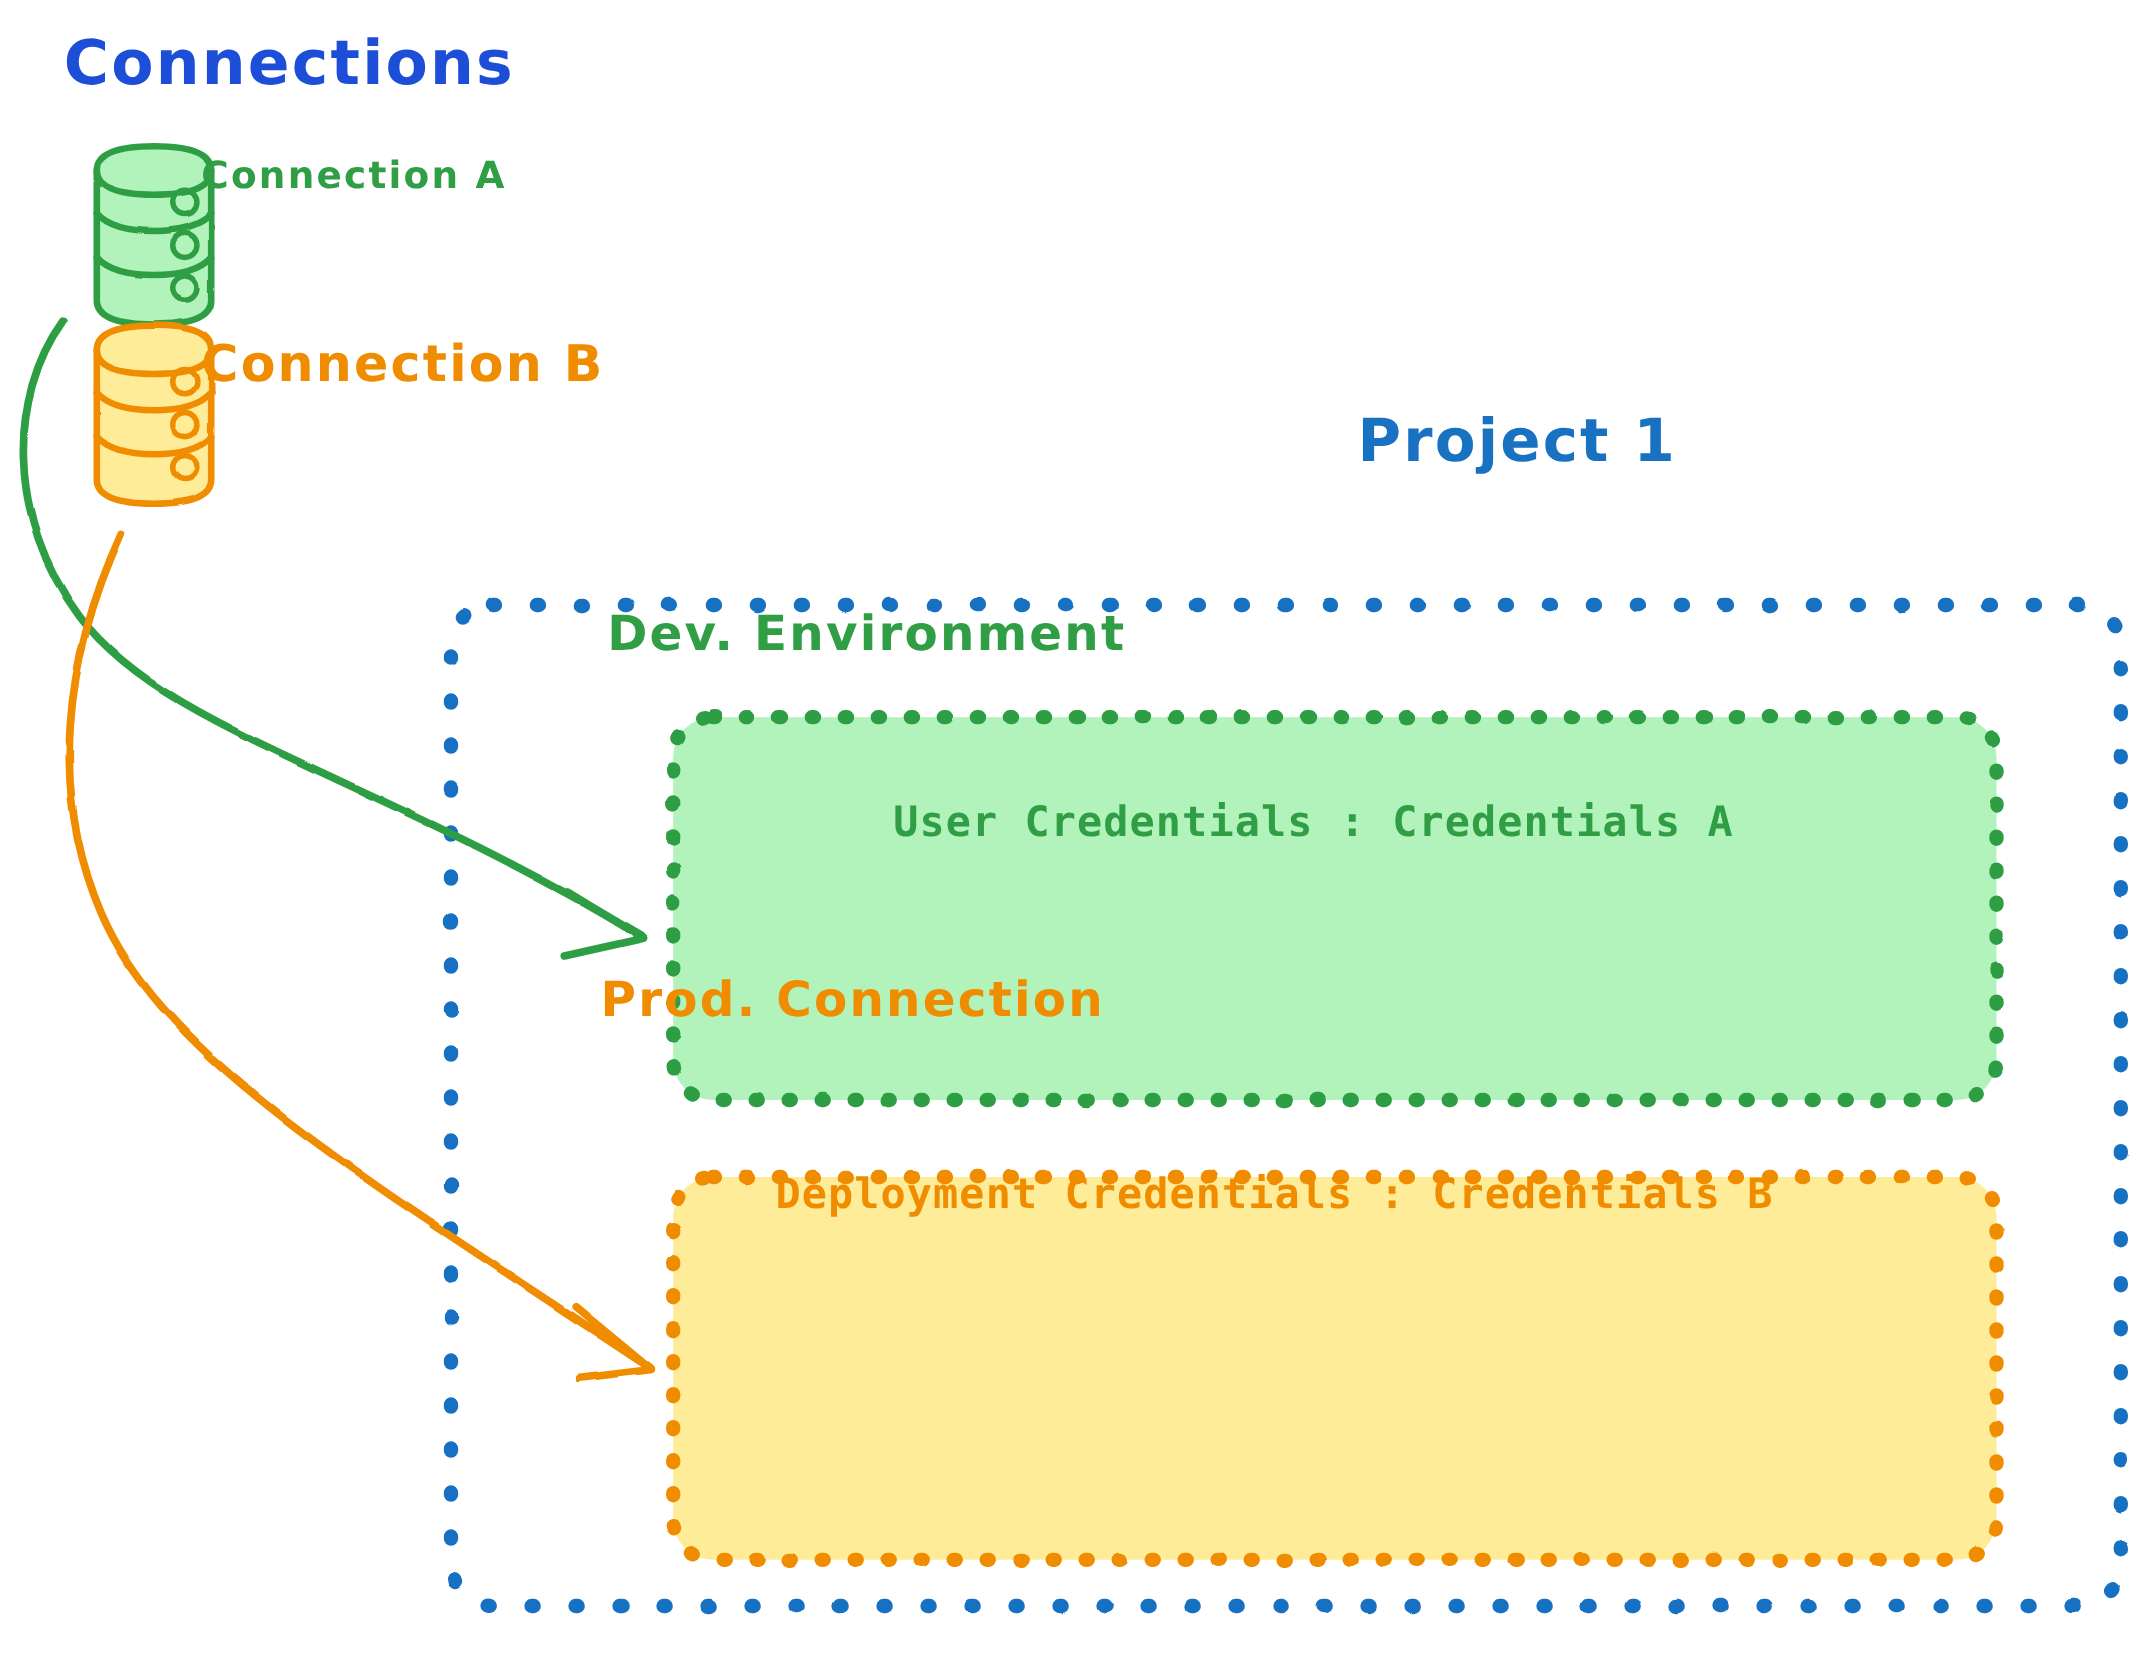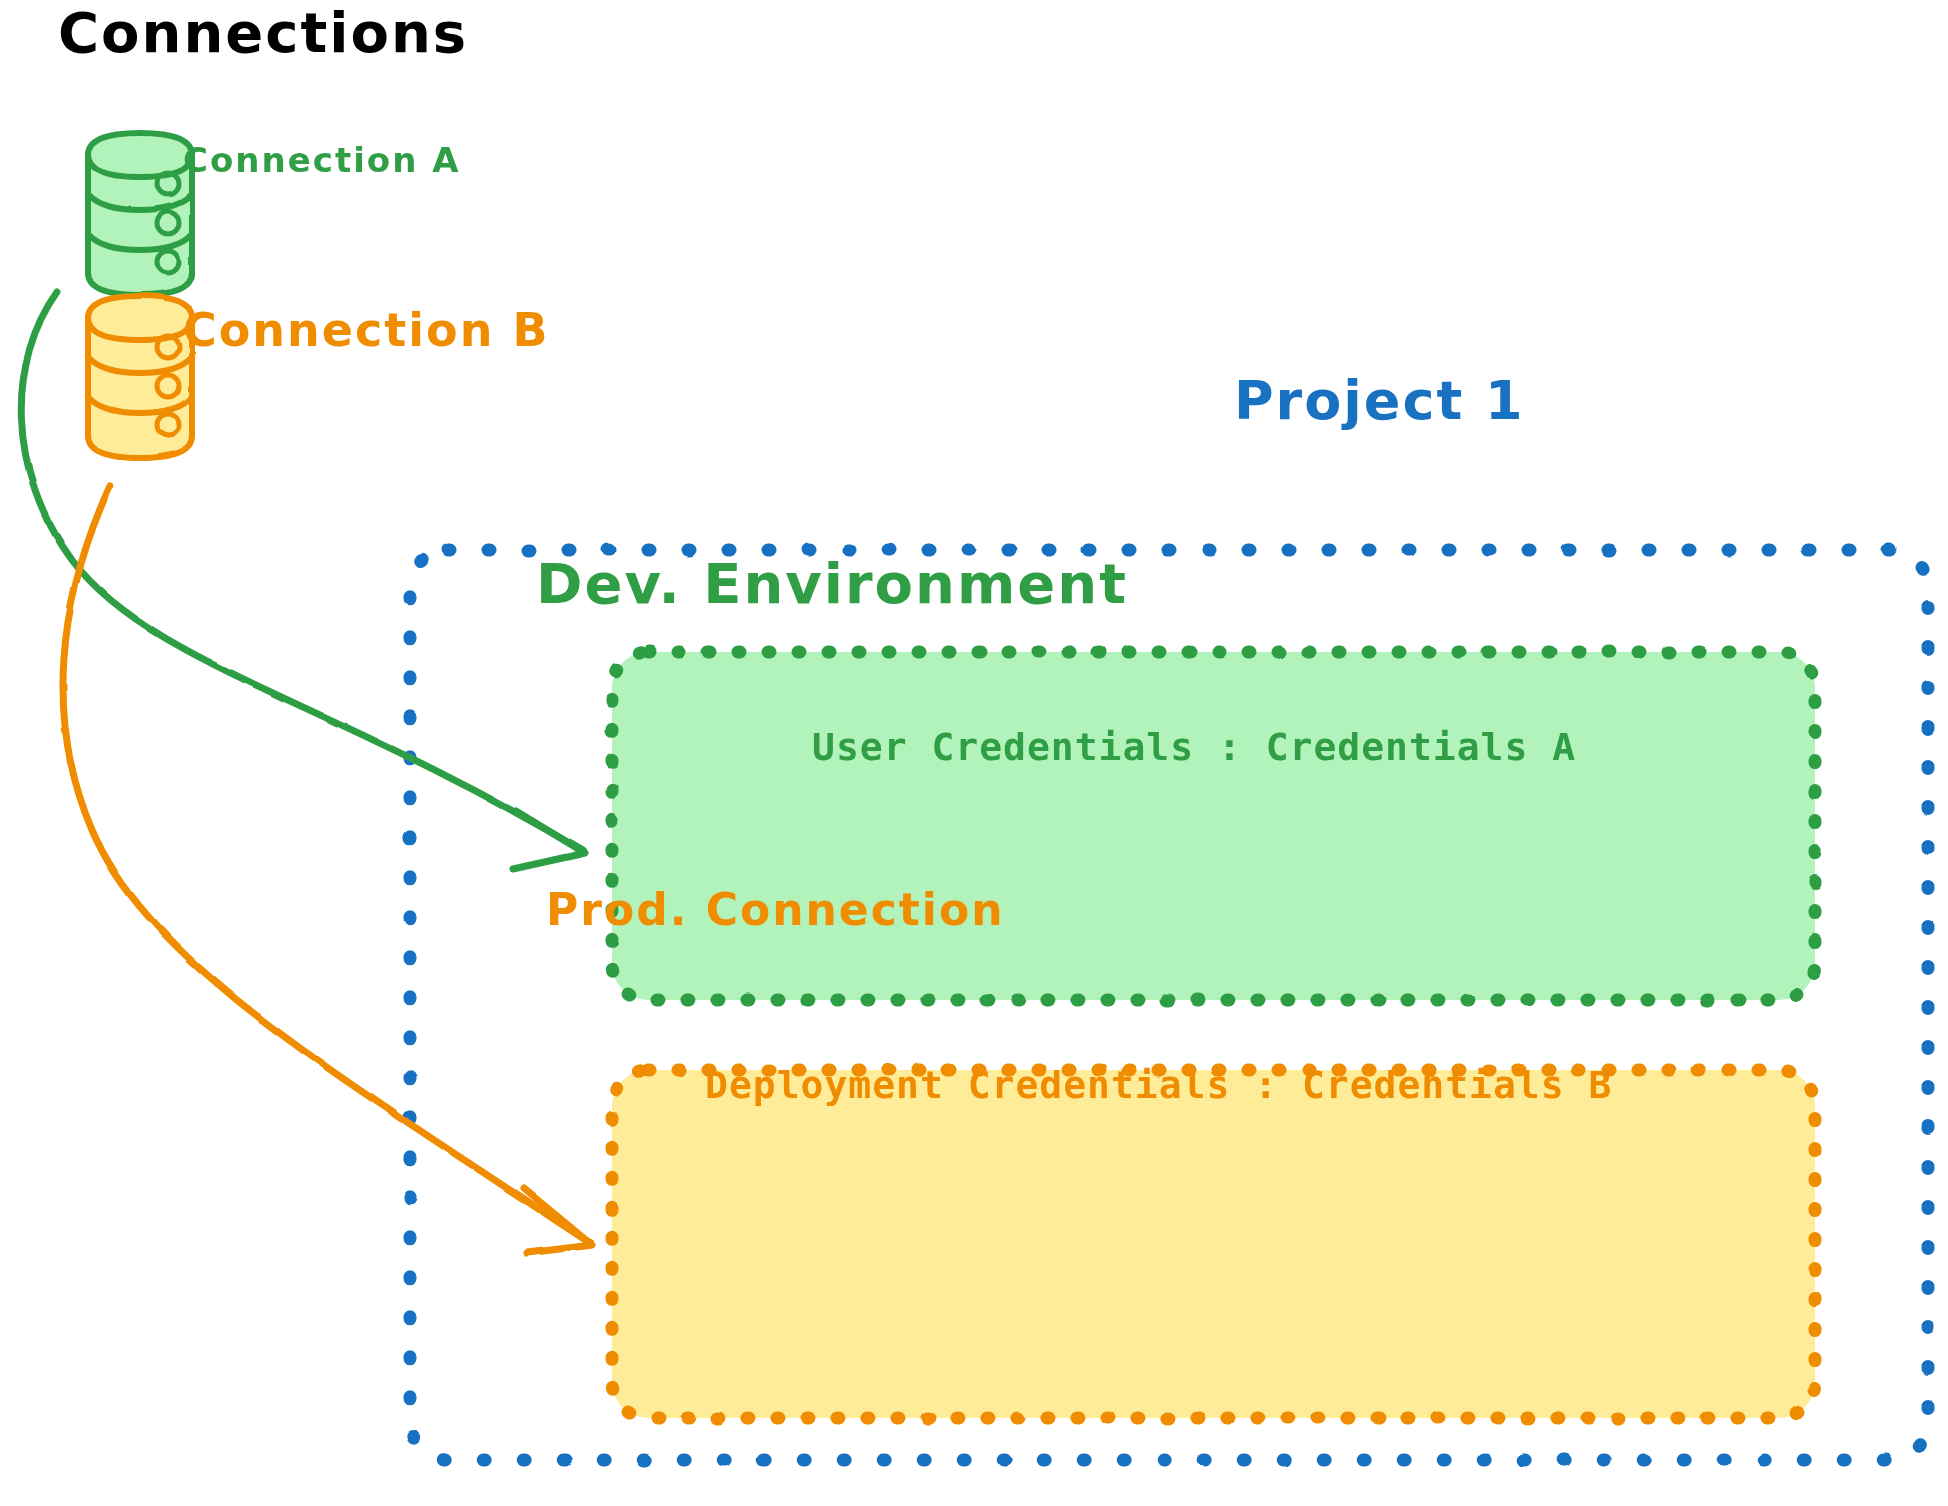--- a/index.html
+++ b/index.html
@@ -17,26 +17,26 @@
     font-weight:700;
     letter-spacing:2px;
   }
   .mono{
     font-family:"DejaVu Sans Mono", monospace;
     font-weight:700;
     letter-spacing:1px;
     text-align:center;
   }
 
-  #title-connections{left:58px;top:0;font-size:56px;color:#000000;}
+  #title-connections{left:58px;top:25px;font-size:56px;color:#1d4ed8;}
   #label-conn-a{left:183px;top:140px;font-size:34px;color:#2f9e44;}
   #label-conn-b{left:183px;top:303px;font-size:46px;color:#f08c00;}
   #label-project{left:1234px;top:341px;font-size:54px;color:#1971c2;margin-top:28px;}
 
-  #label-dev-env{left:536px;top:551px;font-size:56px;color:#2f9e44;}
+  #label-dev-env{left:552px;top:551px;font-size:44px;color:#2f9e44;}
   #label-prod-env{left:546px;top:884px;font-size:44px;color:#f08c00;}
 
   #label-dev-cred{left:812px;top:725px;font-size:38px;color:#2f9e44;}
   #label-prod-cred{left:705px;top:1063px;font-size:38px;color:#f08c00;}
 </style>
 </head>
 <body>
 
 <svg id="canvas" viewBox="0 0 1948 1506">
   <defs>

